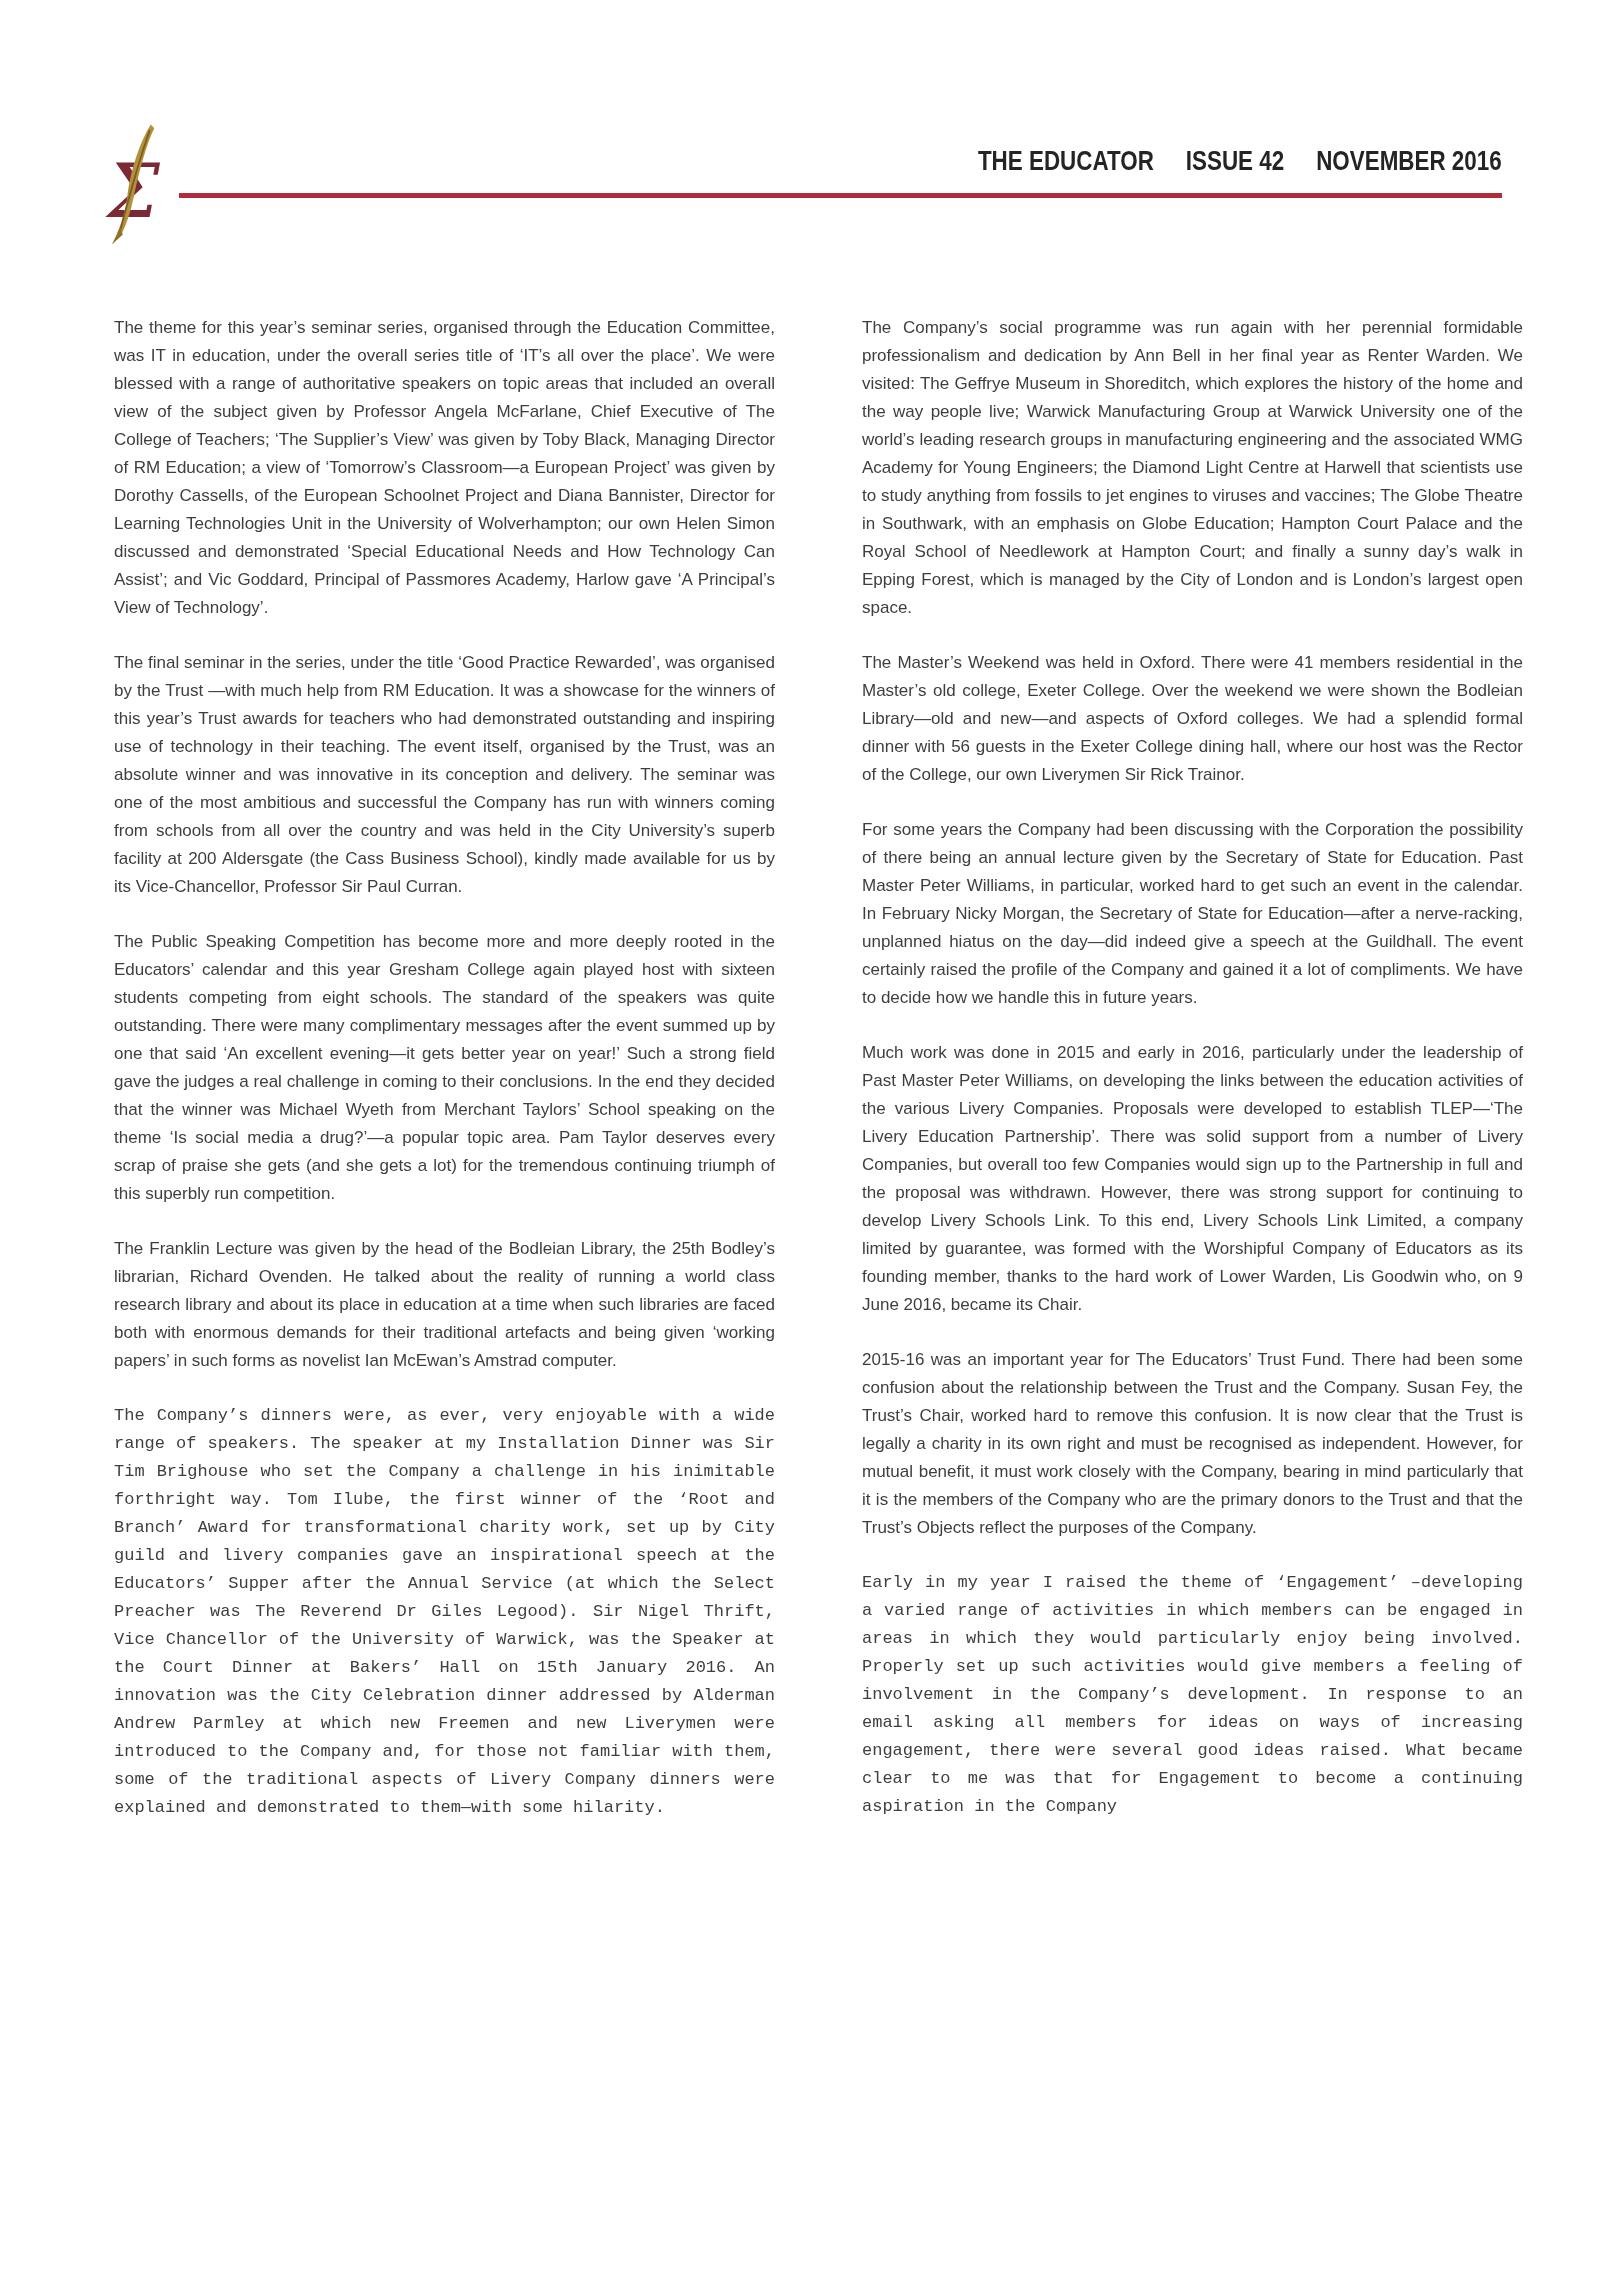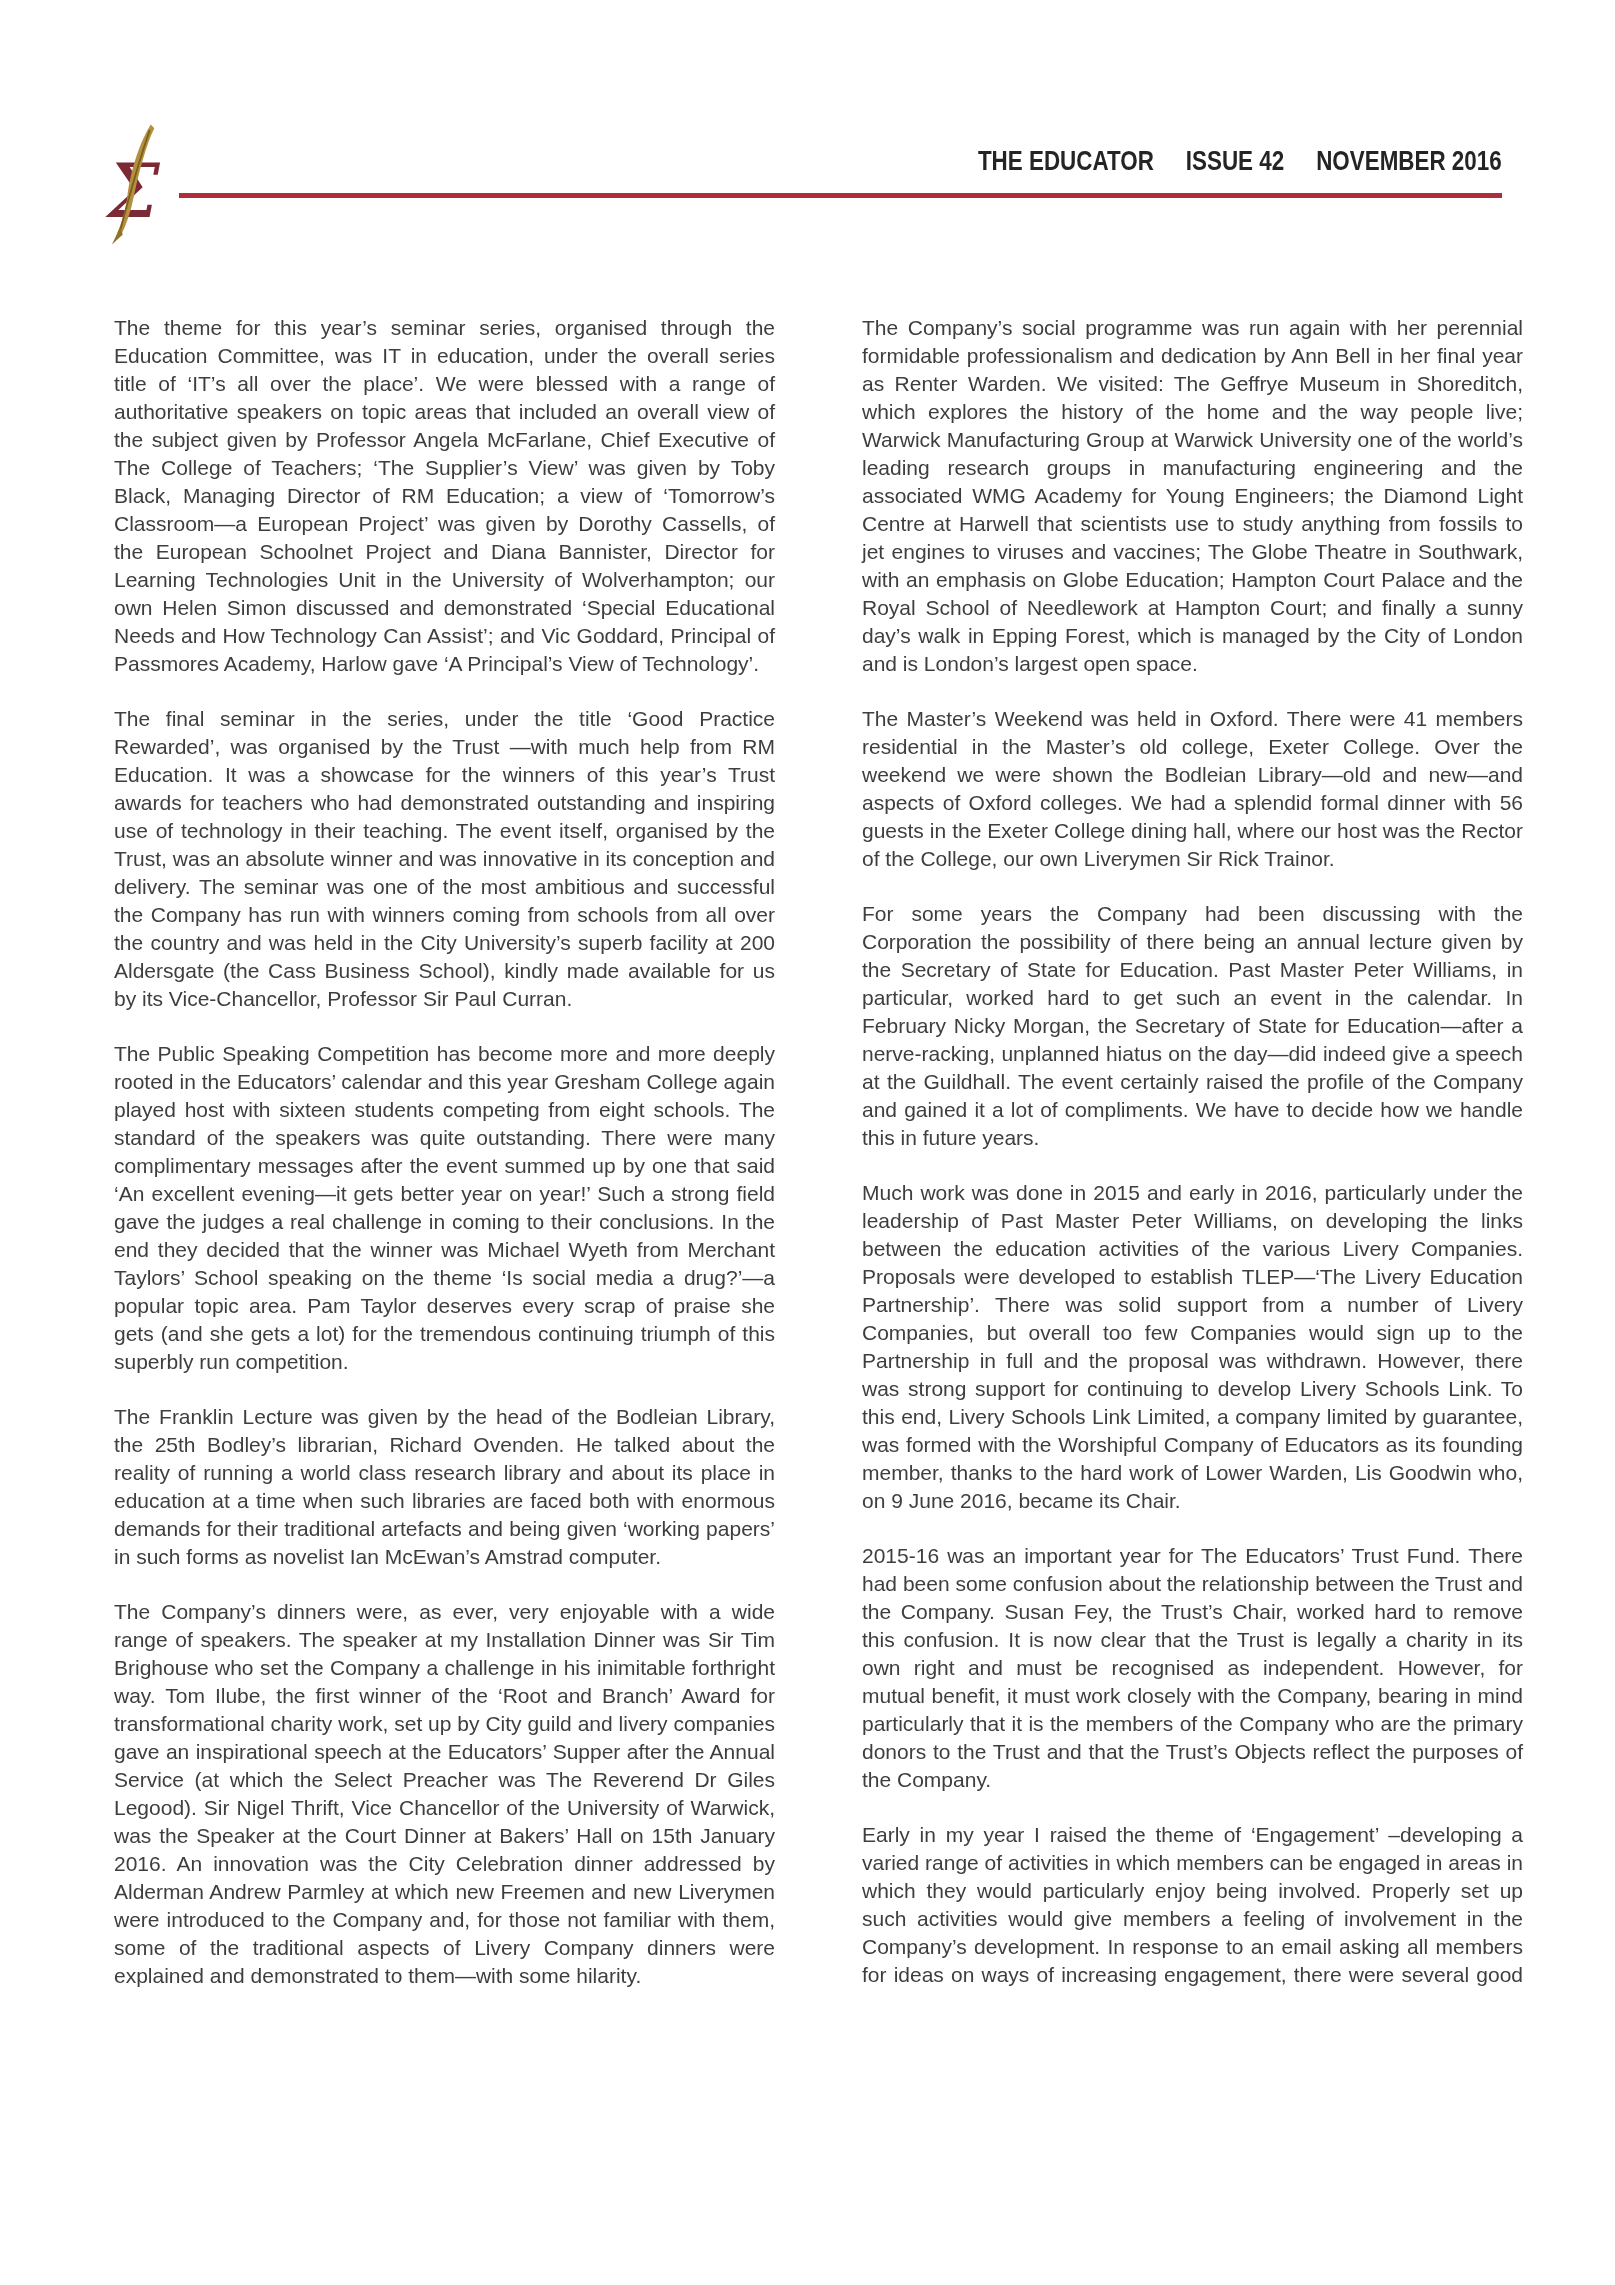--- a/index.html
+++ b/index.html
@@ -46,32 +46,32 @@
     top: 193px;
     width: 1323px;
     height: 4.5px;
   }
 
   
   .col {
     position: absolute;
     top: 314px;
     width: 661px;
-    font-size: 21px;
+    font-size: 17px;
     line-height: 28px;
     color: #3e3e3e;
     text-align: justify;
   }
   .col-left  { left: 114px; }
   .col-right { left: 862px; }
   .col p {
     margin: 0 0 27px 0;
     padding: 0;
   }
-  .col p:last-child { margin-bottom: 0; }
+  .col p:last-child { margin-bottom: 0; font-family: Liberation Mono, monospace; }
 
   
   .footer-rule {
     left: 115px;
     top: 2176px;
     width: 1385px;
     height: 4.5px;
   }
   .page-number {
     position: absolute;

